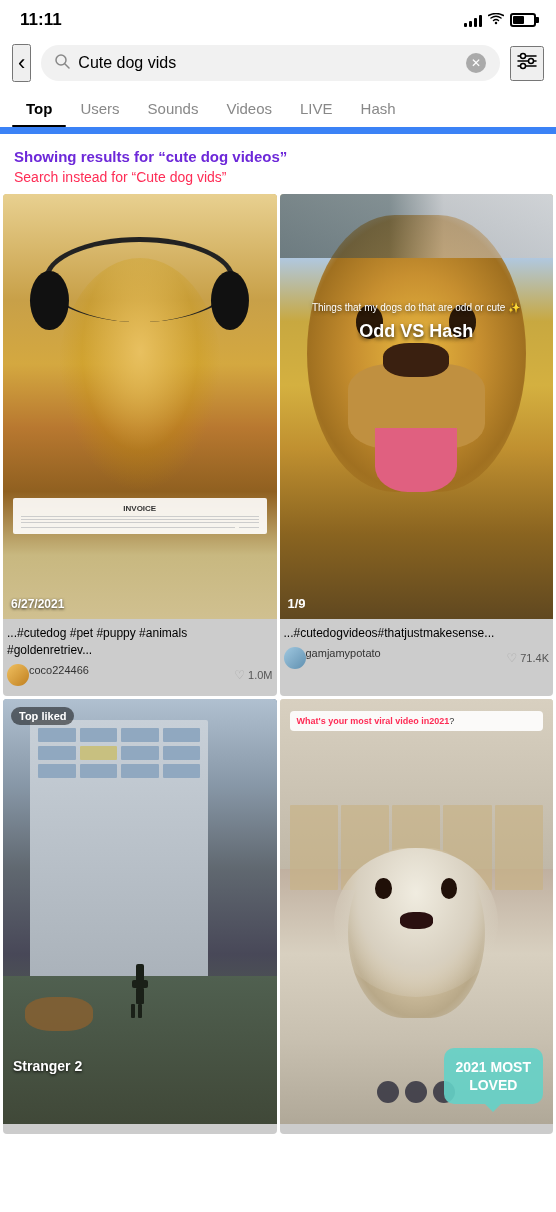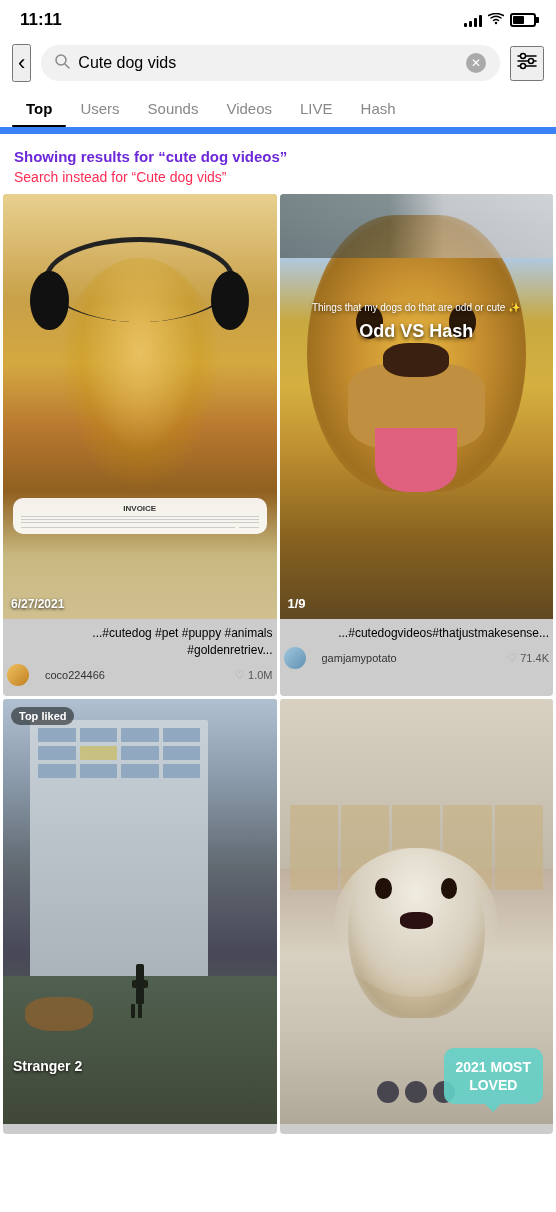--- a/index.html
+++ b/index.html
@@ -277,21 +277,21 @@
     }
     .invoice-element {
       position: absolute;
       bottom: 20%;
       left: 10px;
       right: 10px;
       background: rgba(255,255,255,0.9);
       padding: 6px 8px;
       font-size: 7px;
       color: #333;
-      border-radius: 10px;
+      border-radius: 2px;
     }
     .invoice-element .inv-title {
       font-size: 8px;
       text-align: center;
       margin-bottom: 3px;
       font-weight: 600;
     }
     .inv-lines {
       display: flex;
       flex-direction: column;
@@ -343,31 +343,30 @@
     
     .card-info {
       padding: 6px 4px 10px;
     }
     .card-tags {
       font-size: 12px;
       color: #000;
       font-weight: 500;
       line-height: 1.4;
       margin-bottom: 5px;
-      text-align: right;
     }
     .card-author-row {
       display: flex;
       align-items: center;
       justify-content: space-between;
     }
     .card-author {
       display: flex;
-      align-items: center;
-      gap: 16px;
+      align-items: flex-start;
+      gap: 0;
     }
     .avatar-circle {
       width: 22px;
       height: 22px;
       border-radius: 50%;
       background: linear-gradient(135deg, #f0c060, #c08020);
       flex-shrink: 0;
     }
     .avatar-circle-2 {
       width: 22px;
@@ -605,20 +604,23 @@
 
         <div style="position:absolute;top:50%;left:44%;right:44%;height:4%;background:#2a1010;border-radius:40%;"></div>
 
         <div style="position:absolute;bottom:5%;left:50%;transform:translateX(-50%);display:flex;gap:6px;">
           <div style="width:22px;height:22px;background:#2a2a3a;border-radius:50%;opacity:0.8;"></div>
           <div style="width:22px;height:22px;background:#2a2a3a;border-radius:50%;opacity:0.8;"></div>
           <div style="width:22px;height:22px;background:#2a2a3a;border-radius:50%;opacity:0.8;"></div>
         </div>
       </div>
 
+      <div class="year-question">
+        <span>What's your most viral video in</span><span style="color:#fe2c55;font-weight:700;">2021</span>?
+      </div>
 
       <div class="speech-bubble">
         <span>2021 MOST<br>LOVED</span>
       </div>
     </div>
     <div style="height:10px;"></div>
   </div>
 
 </div>
 

